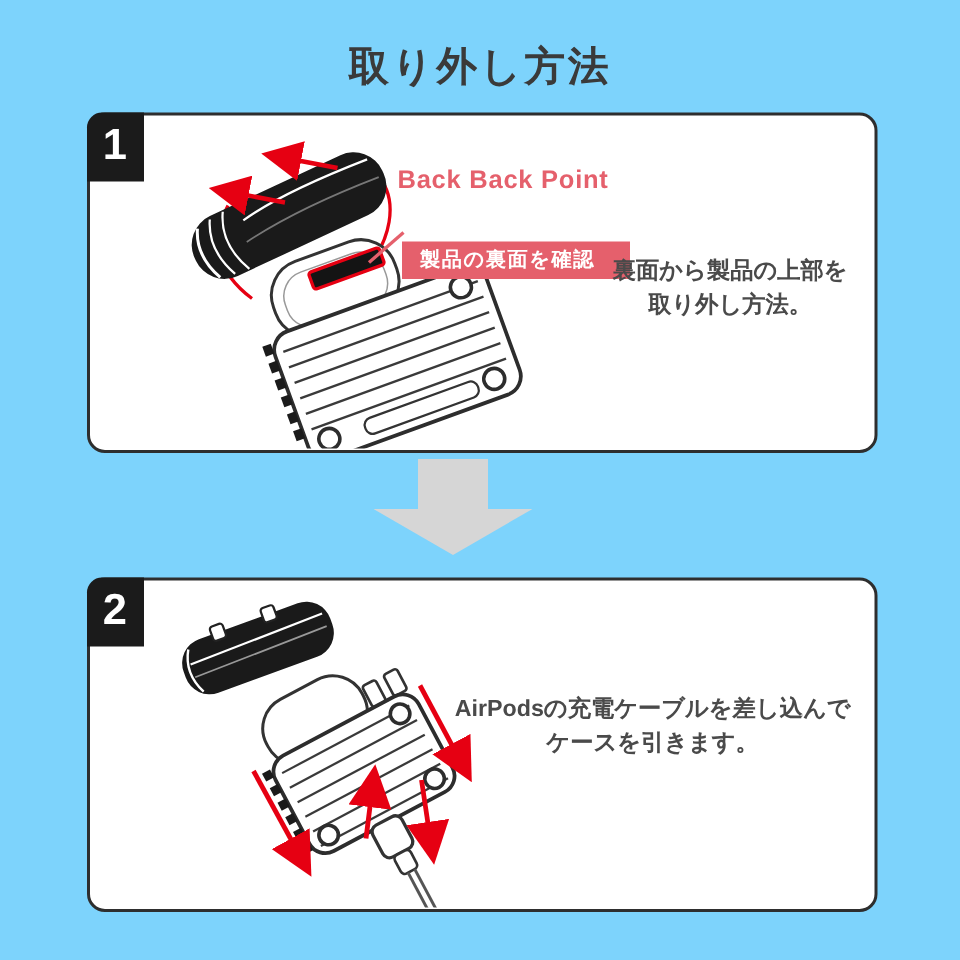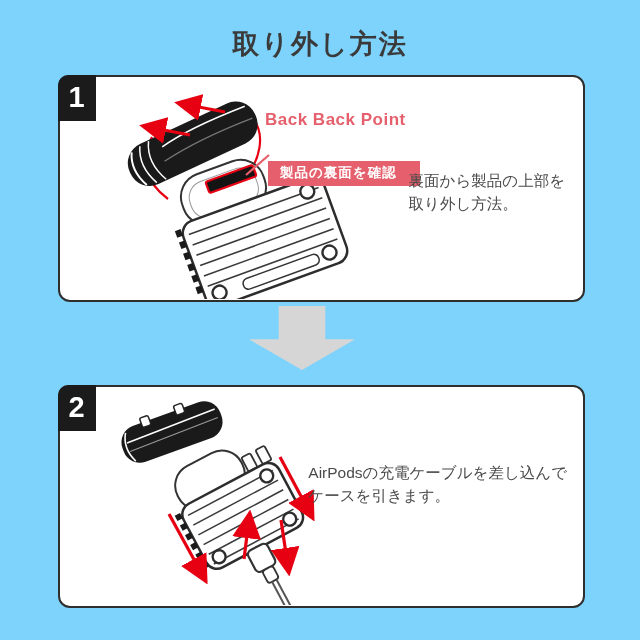--- a/index.html
+++ b/index.html
@@ -14,21 +14,21 @@
   .step-badge{position:absolute;left:-2.5px;top:-2.5px;width:38px;height:46px;
          background:#1b1b1b;border-radius:10px 0 0 0;display:flex;
          align-items:center;justify-content:center;}
   .step-num{color:#ffffff;font-size:29px;font-weight:bold;line-height:1;}
   .callout-title{position:absolute;left:205px;top:33px;color:#e5606c;
          font-weight:bold;font-size:17px;letter-spacing:0.5px;}
   .callout-badge{position:absolute;left:208px;top:56px;background:#e5606c;
          color:#ffffff;font-weight:bold;font-size:13.5px;padding:3px 23px 4px 12px;
          letter-spacing:1px;margin-top:28px;}
   .desc{position:absolute;color:#4a4a4a;font-size:15.5px;line-height:1.5;
-         text-align:left;font-weight:400;}
+         text-align:center;font-weight:700;}
   .desc-1{right:18px;top:92px;}
   .desc-2{right:16px;top:74px;}
   .flow-arrow{position:absolute;left:249px;top:306px;width:106px;height:64px;
          background:#d6d6d6;
          clip-path:polygon(28% 0,72% 0,72% 52%,100% 52%,50% 100%,0 52%,28% 52%);}
   .illus{position:absolute;left:0;top:0;width:523px;}
   svg{display:block;}
 </style>
 </head>
 <body>

